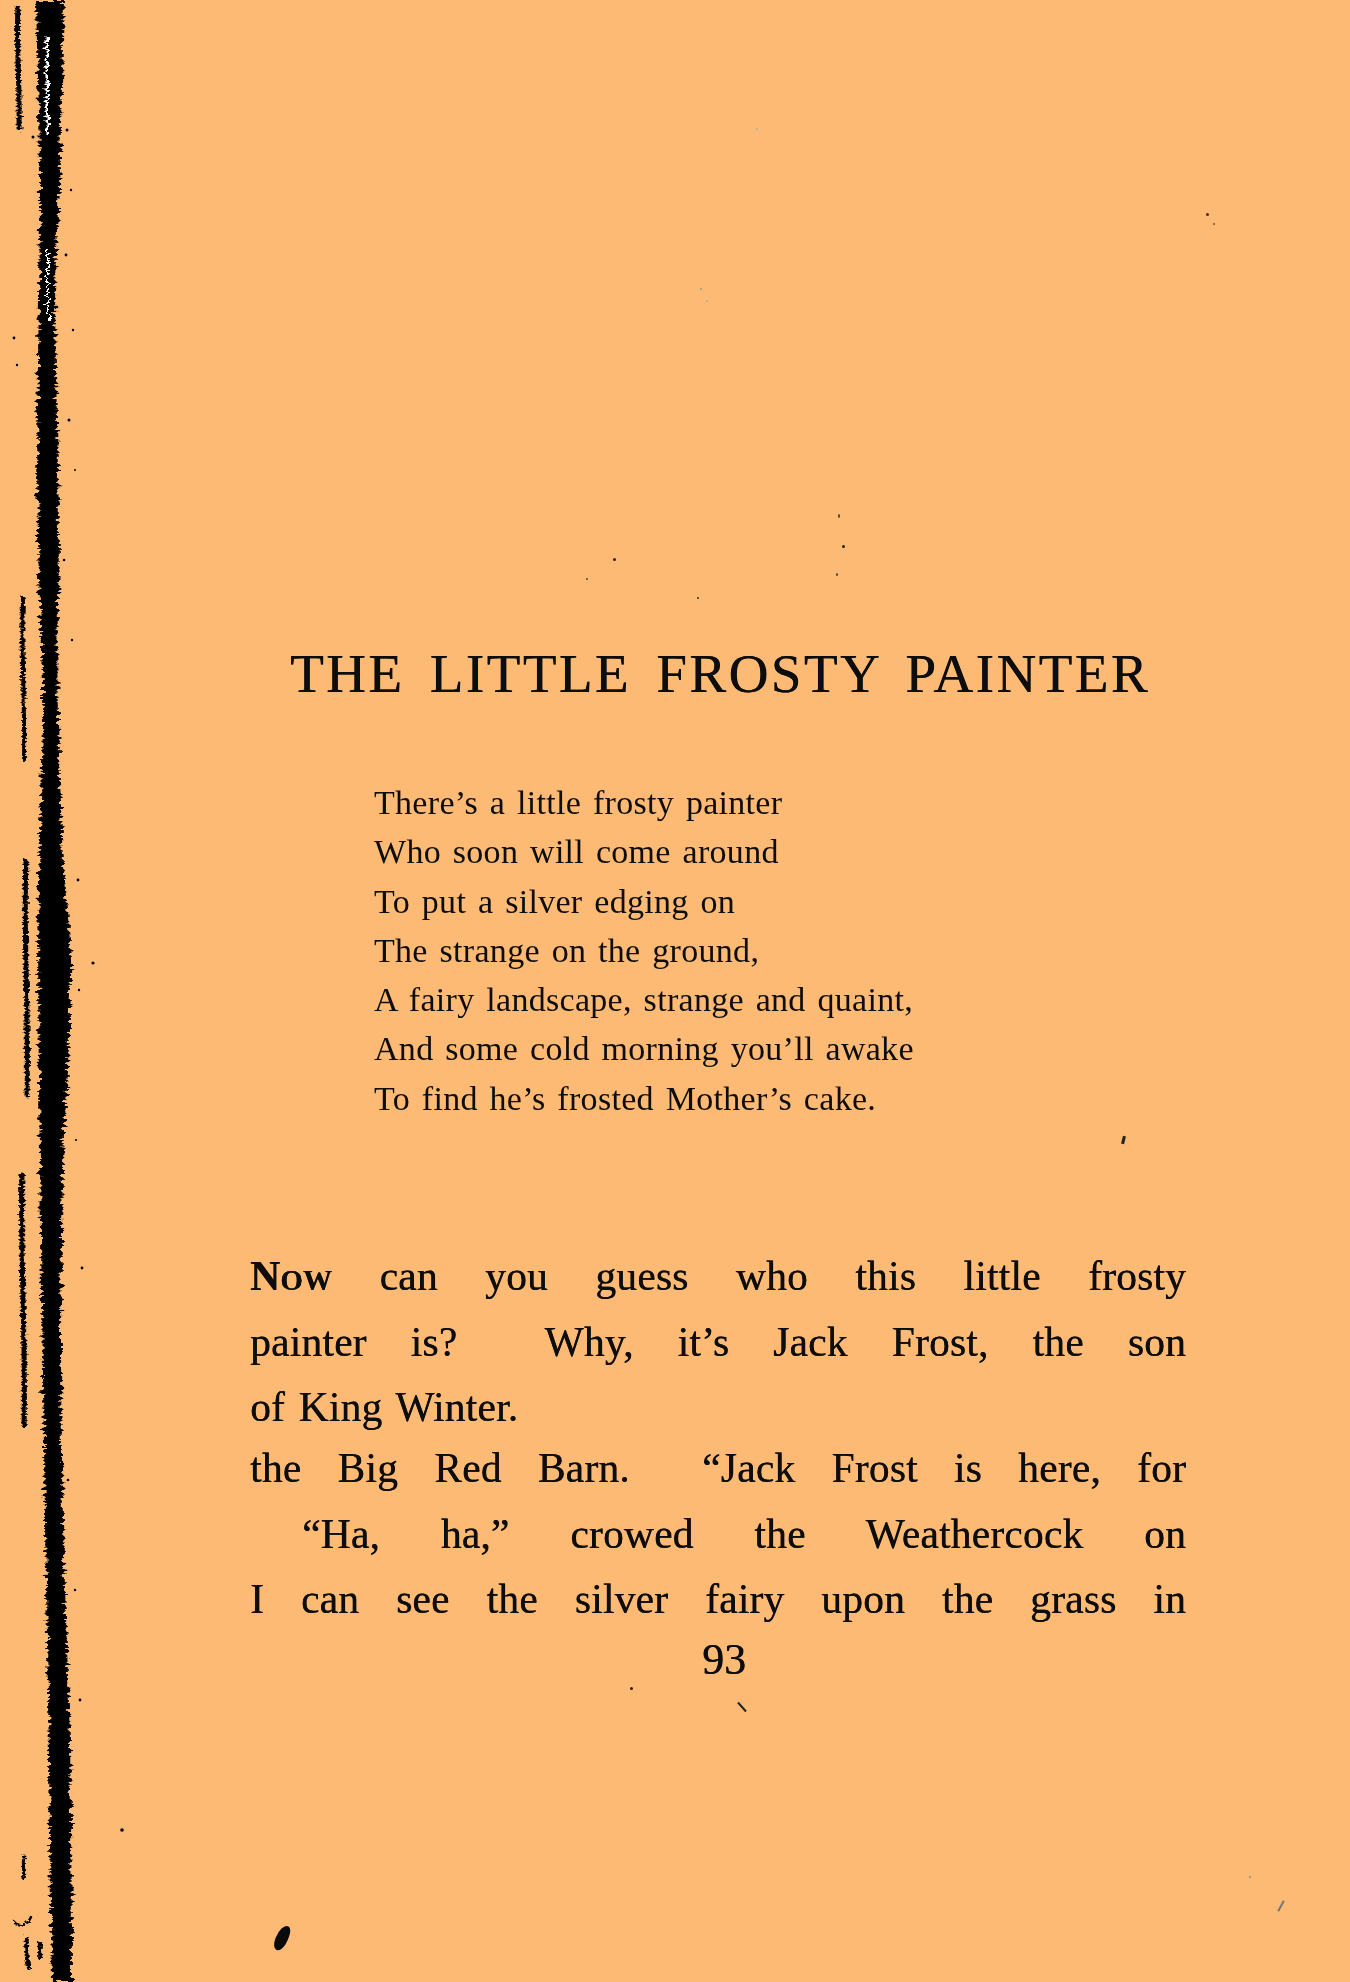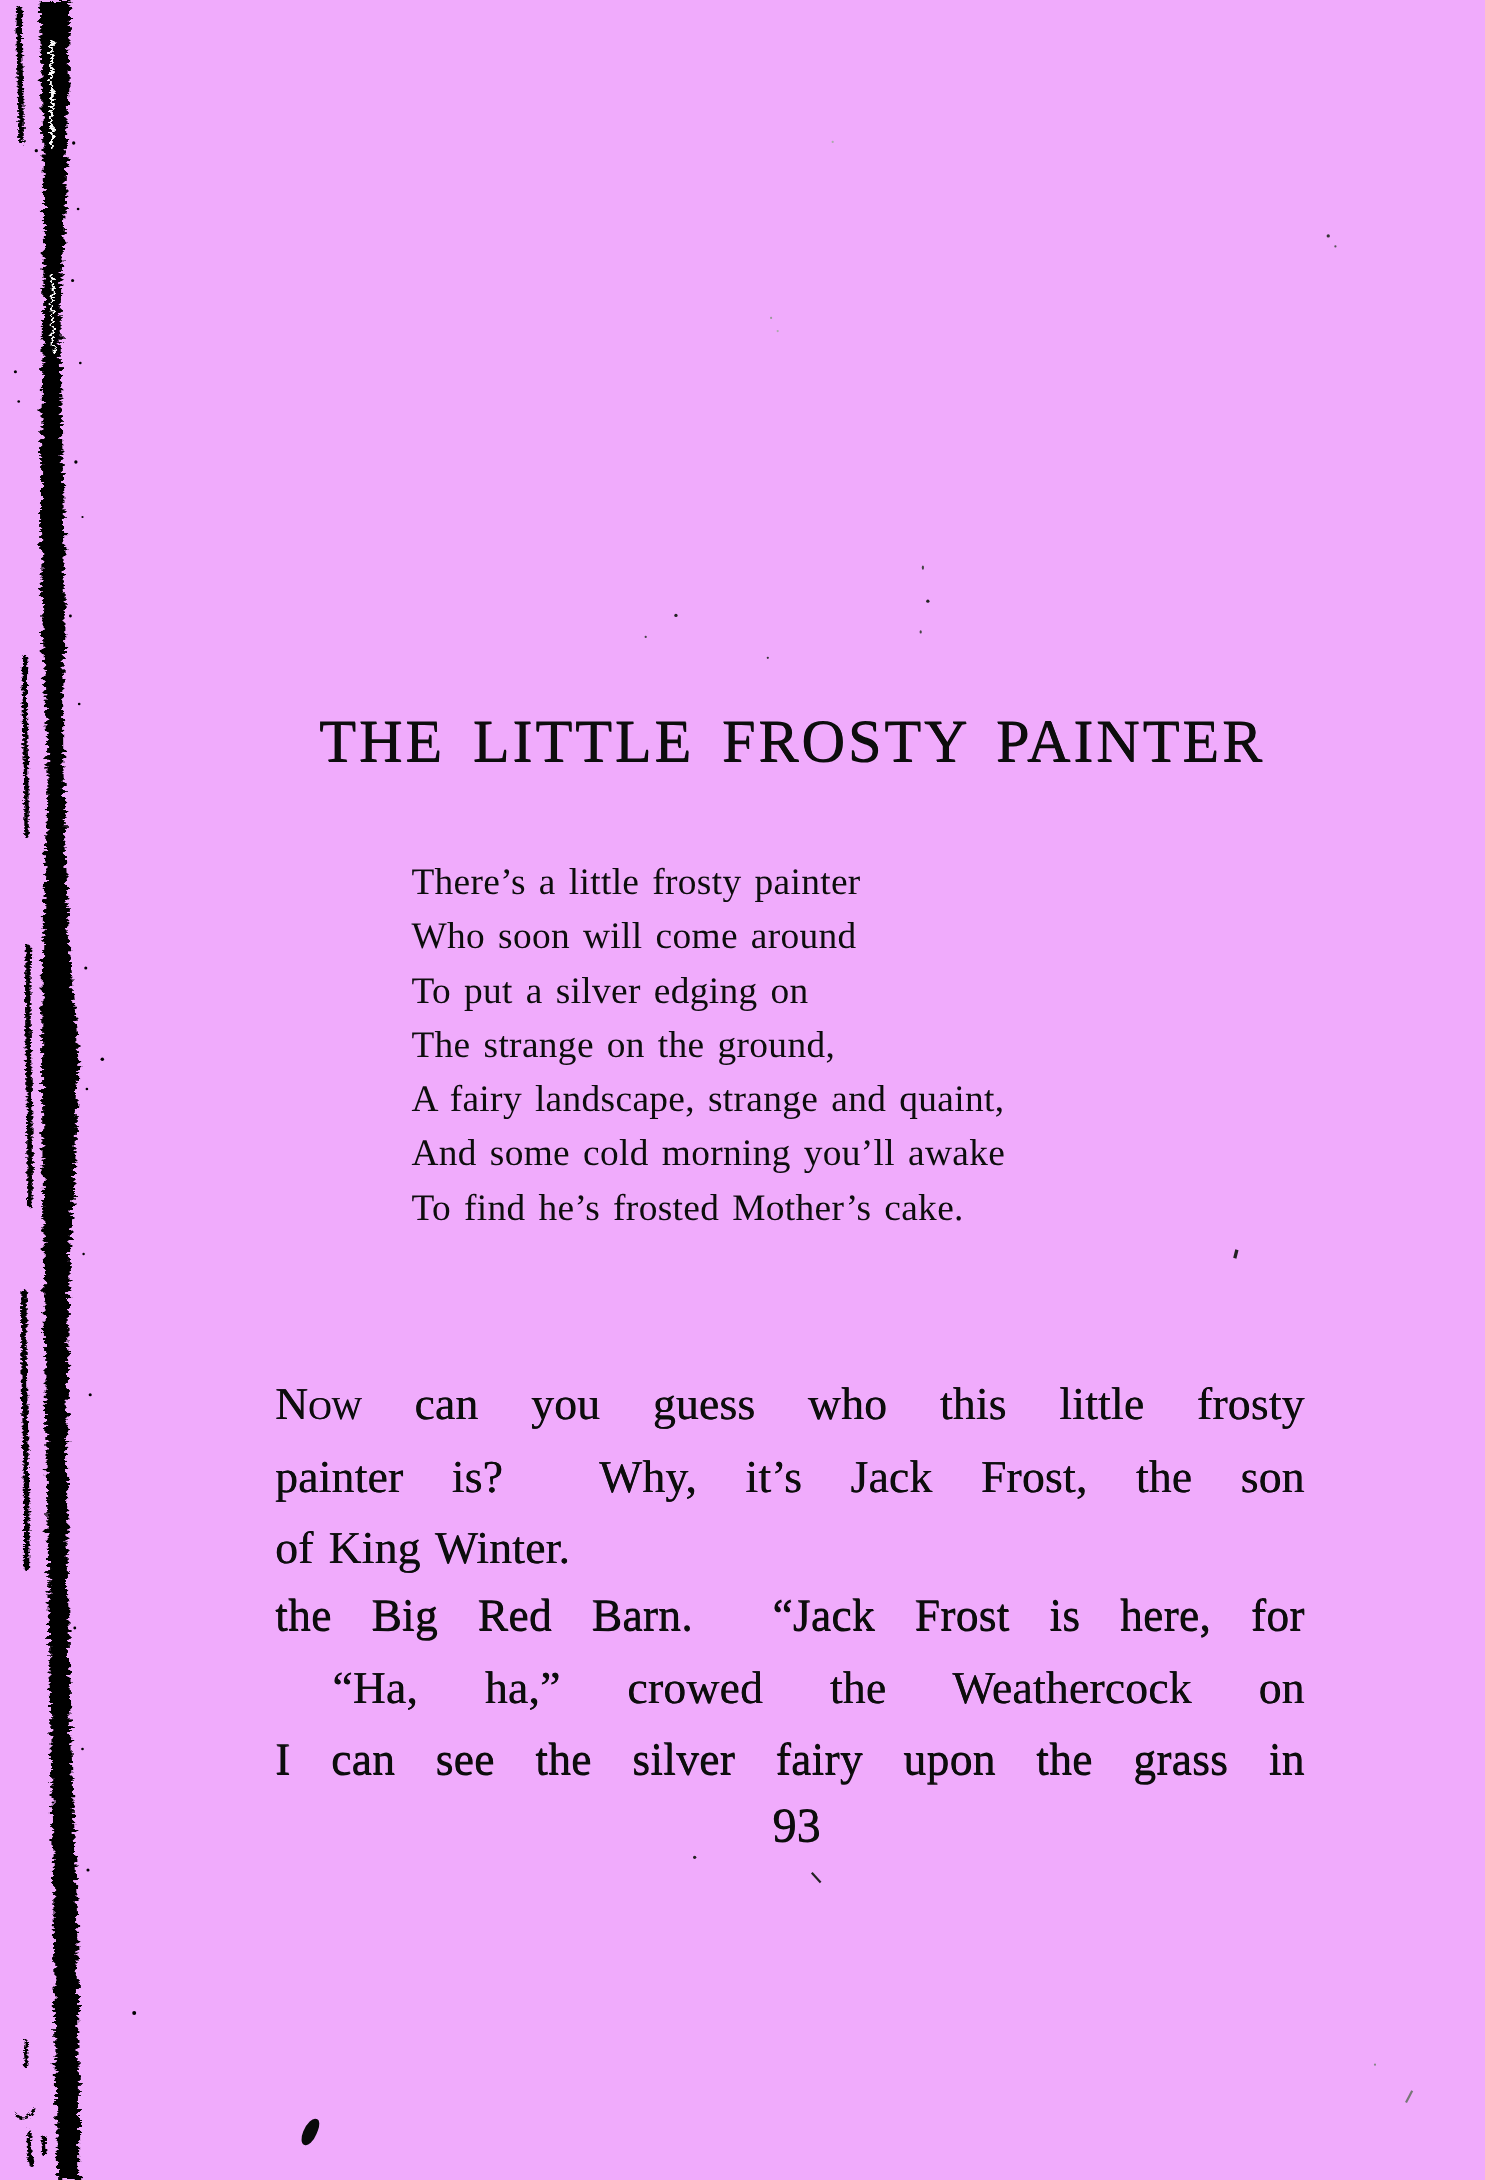--- a/index.html
+++ b/index.html
@@ -1,20 +1,20 @@
 <!DOCTYPE html>
 <html><head>
 <meta charset="utf-8">
 <style>
   html, body { margin: 0; padding: 0; background: #ffffff; }
   .page {
     position: relative;
     width: 1350px;
     height: 1982px;
-    background: #f0abfc;
+    background: #fdba74;
     overflow: hidden;
     font-family: "Liberation Serif", serif;
     color: #0d0d0d;
   }
   .ink { text-shadow: 0.4px 0.3px 0 #0d0d0d; }
 
   .book-title {
     position: absolute;
     left: 250px;
     top: 646px;
@@ -44,21 +44,21 @@
     font-size: 41.5px;
     line-height: 65.6px;
     letter-spacing: 0.2px;
     word-spacing: 3px;
   }
   .par-now  { top: 1244px; }
   .par-ha   { top: 1436px; }
   .pline { text-align: justify; text-align-last: justify; }
   .pline-last { text-align: right; text-align-last: left; }
   .pline-indent { text-indent: 52px; }
-  .smallcaps { font-variant: small-caps; }
+  .smallcaps { font-variant: small-caps; font-weight: bold; }
 
   .page-number {
     position: absolute;
     left: 254px;
     top: 1638px;
     width: 940px;
     text-align: center;
     font-size: 44px;
     line-height: 1;
   }

